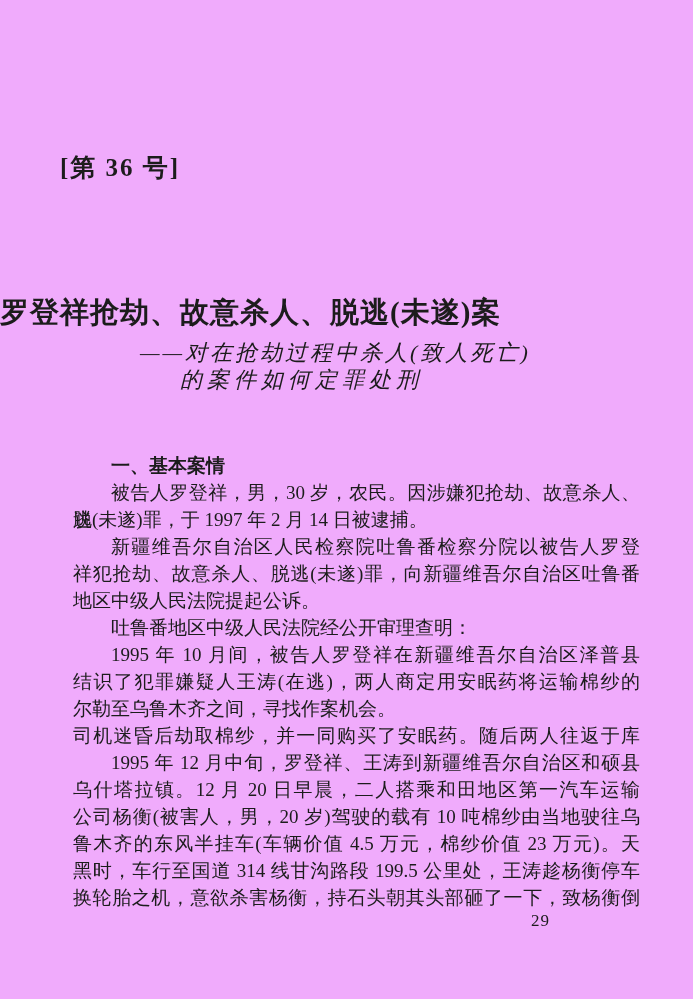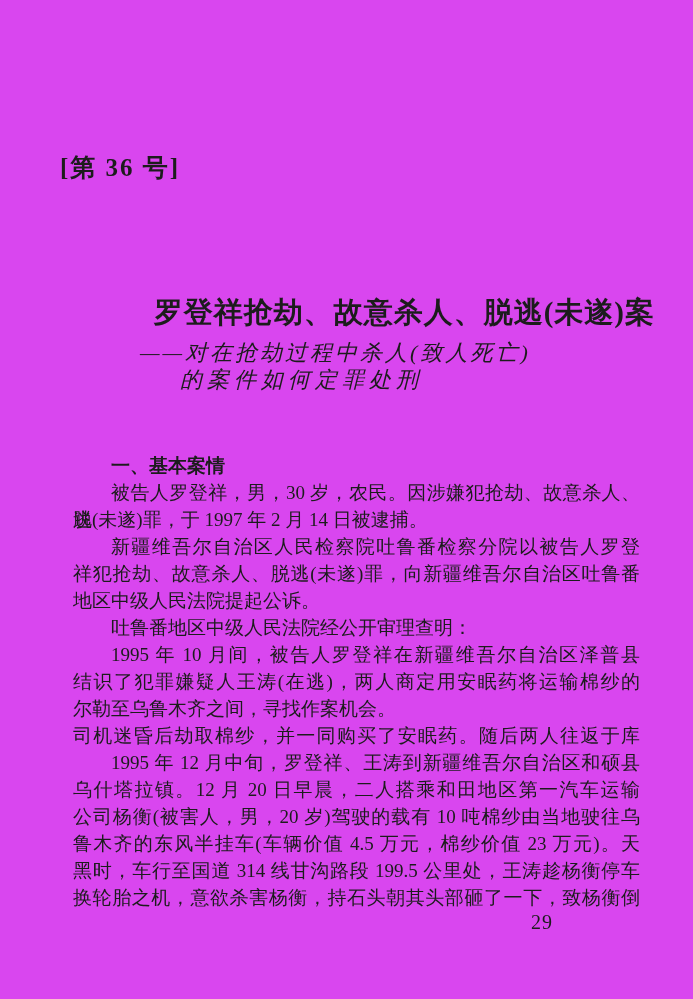--- a/index.html
+++ b/index.html
@@ -4,40 +4,40 @@
 <style>
   html, body {
     margin: 0;
     padding: 0;
     background: #ffffff;
   }
   .page {
     position: relative;
     width: 693px;
     height: 999px;
-    background: #d946ef;
+    background: #f0abfc;
     color: #1c1c1c;
     font-family: "Liberation Serif", "DejaVu Serif", serif;
     overflow: hidden;
   }
   .case-number {
     position: absolute;
     left: 60px;
     top: 151px;
     font-size: 25px;
     font-weight: bold;
     letter-spacing: 2px;
     white-space: nowrap;
   }
   .main-title {
     position: absolute;
     left: 0;
-    right: 38px;
+    right: 30px;
     top: 293px;
-    text-align: right;
+    text-align: left;
     font-size: 29px;
     font-weight: bold;
     letter-spacing: 1px;
     white-space: nowrap;
   }
   .subtitle {
     position: absolute;
     left: 140px;
     top: 339px;
     font-size: 22px;
@@ -71,21 +71,21 @@
   }
   .just {
     white-space: normal;
     text-align: justify;
     text-align-last: justify;
   }
   .folio {
     position: absolute;
     left: 531px;
     top: 911px;
-    font-size: 20px;
+    font-size: 17px;
     letter-spacing: 1px;
     font-family: Liberation Serif, serif;
   }
 </style>
 </head>
 <body>
 
 <div class="page">
 
   <div class="case-number">[第 36 号]</div>

